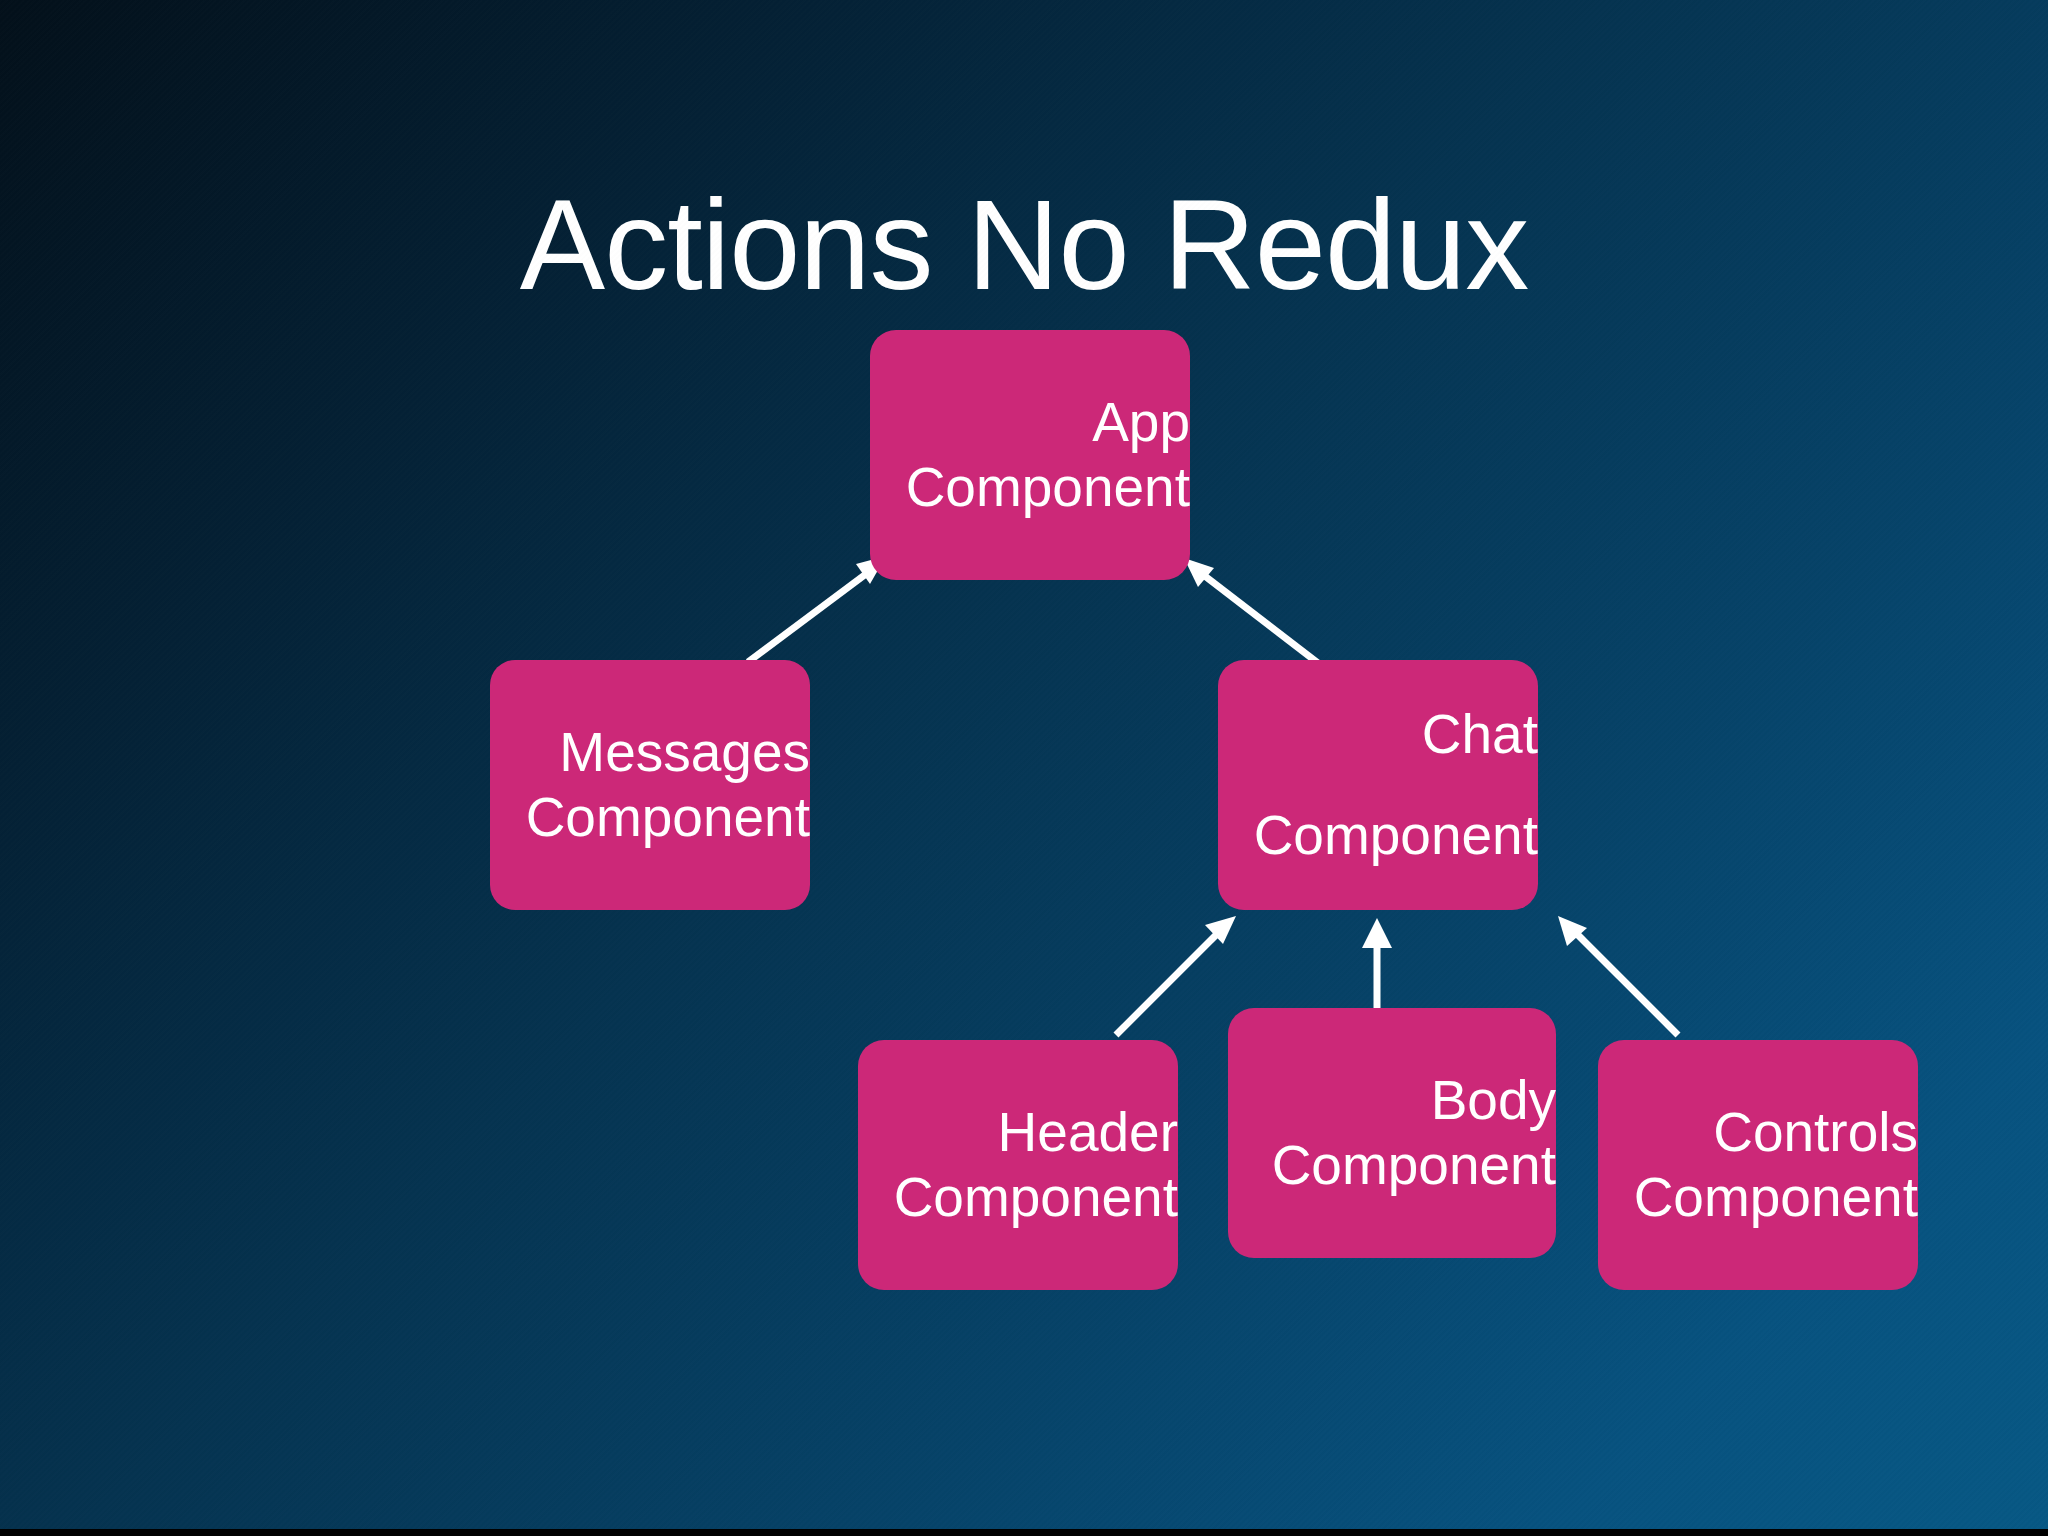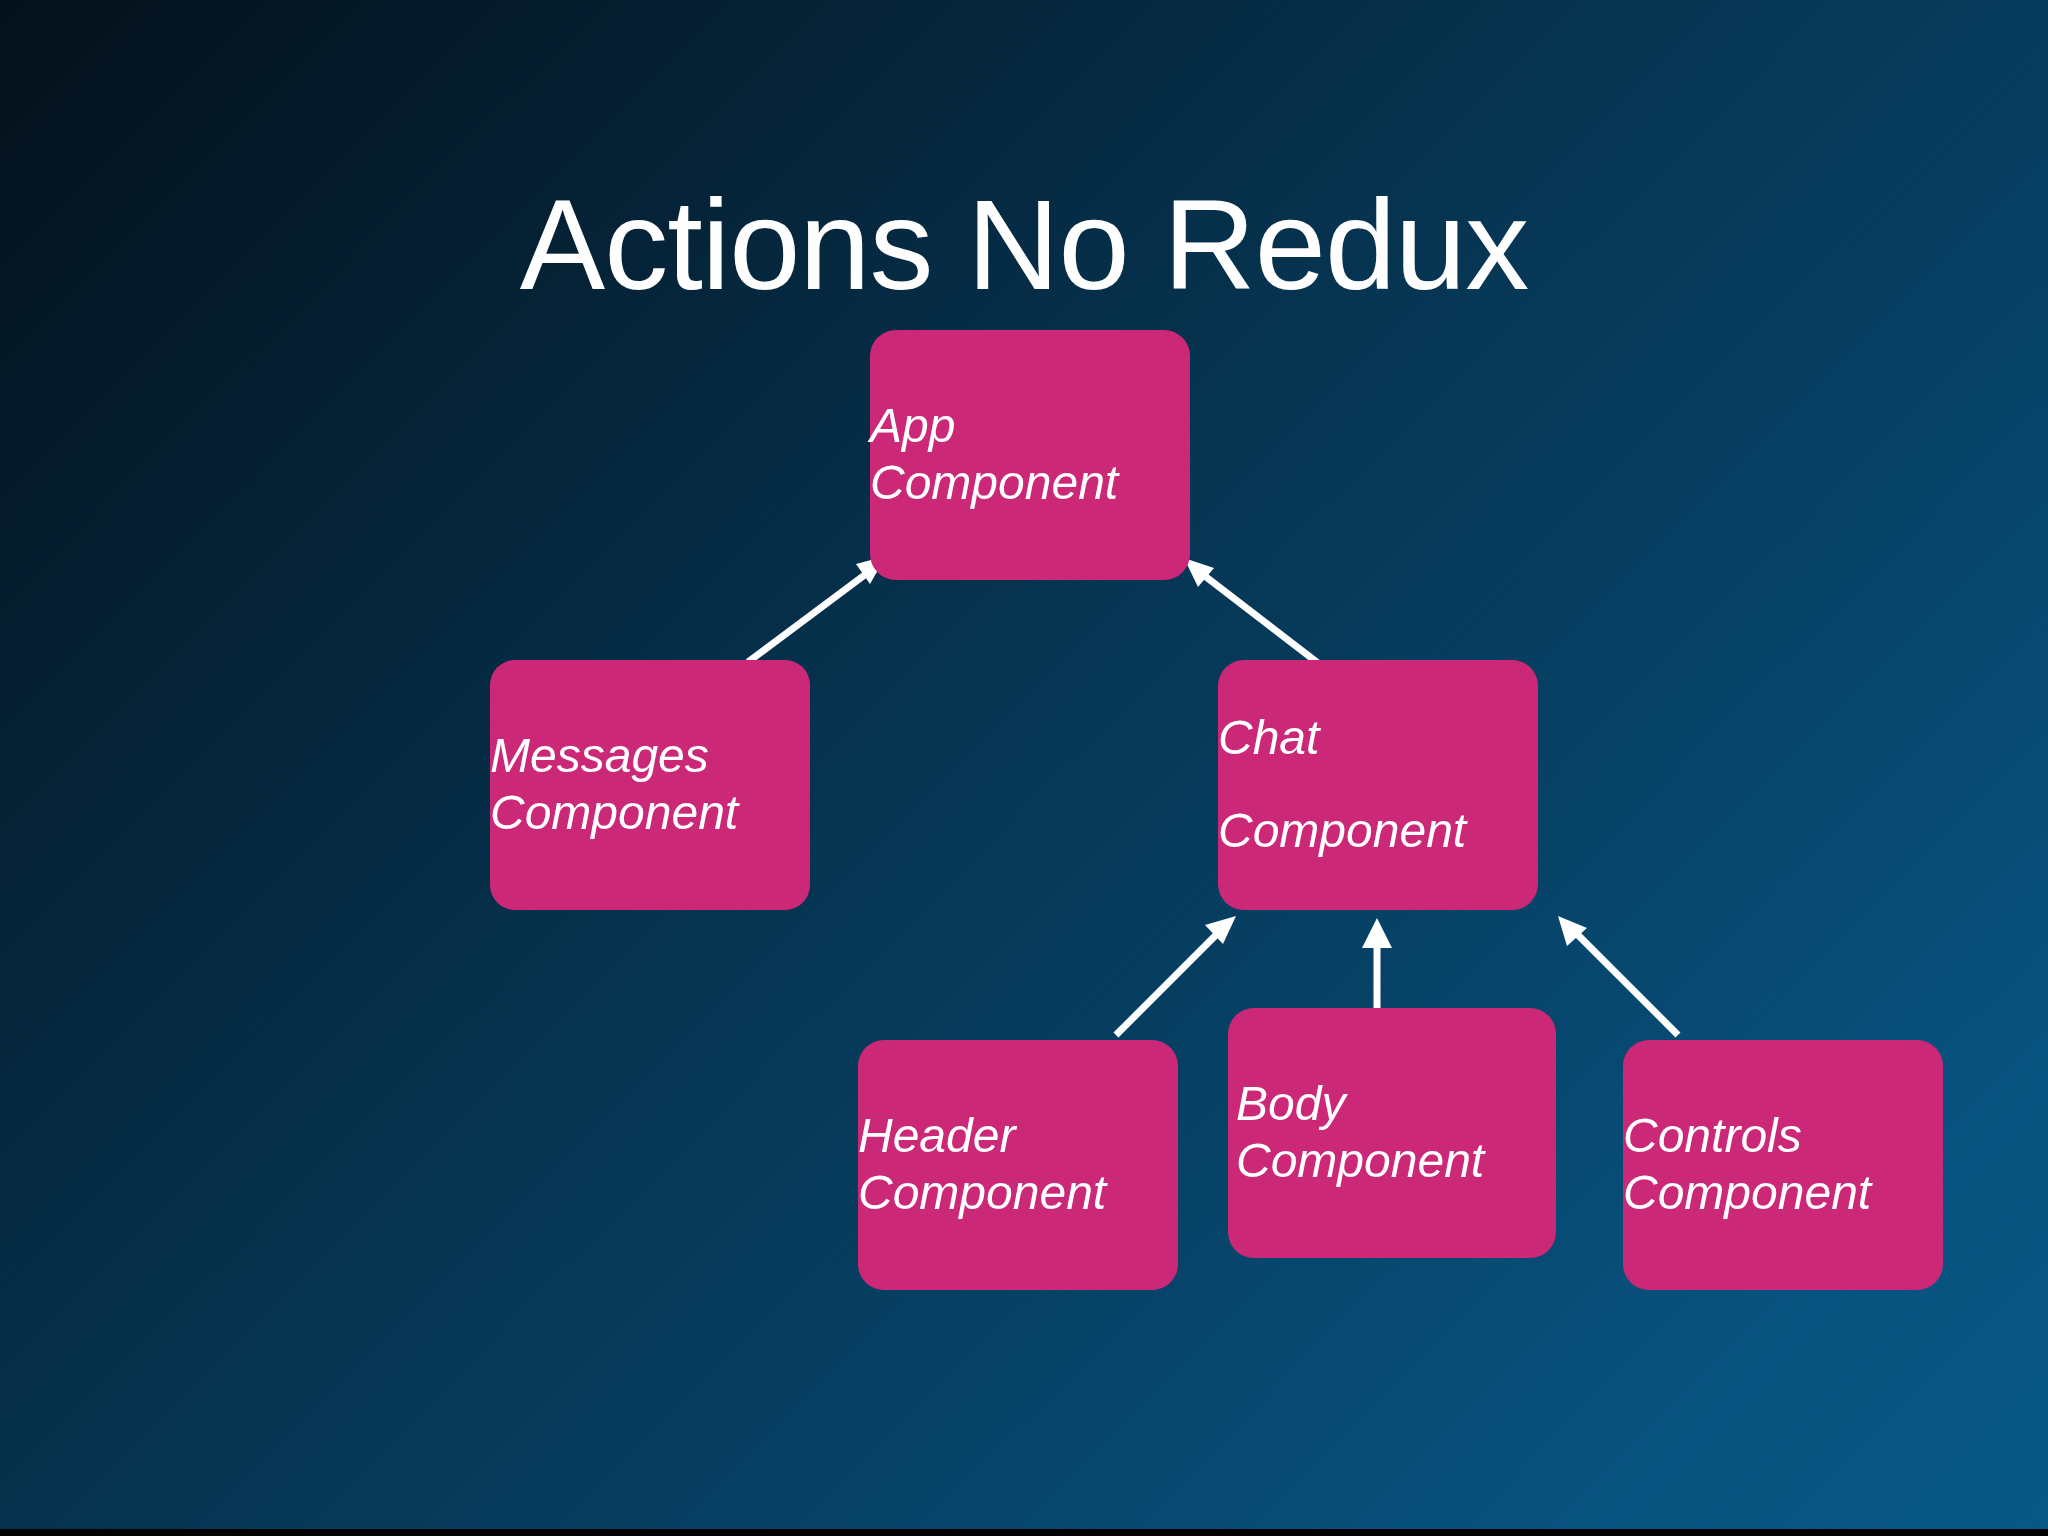--- a/index.html
+++ b/index.html
@@ -54,38 +54,37 @@
   }
 
   .node {
     position: absolute;
     width: 320px;
     height: 250px;
     background: #cc2878;
     border-radius: 26px;
     display: flex;
     flex-direction: column;
-    align-items: flex-start;
+    align-items: flex-end;
     justify-content: center;
     color: #ffffff;
-    font-size: 48px;
+    font-size: 55px;
     line-height: 1.18;
     text-align: center;
     z-index: 3;
     box-shadow: 0 0 0 rgba(0,0,0,0);
-    font-style: italic;
   }
   .node .l1, .node .l2 { display: block; }
 
   #node-app       { left: 870px;  top: 330px;  }
   #node-messages  { left: 490px;  top: 660px; border-radius: 25px;  }
   #node-chat      { left: 1218px; top: 660px; gap: 36px;  }
   #node-header    { left: 858px;  top: 1040px; }
   #node-body      { left: 1228px; top: 1008px; padding-left: 8px; }
-  #node-controls  { left: 1598px; top: 1040px; margin-left: 25px; }
+  #node-controls  { left: 1598px; top: 1040px; }
 
   #edges {
     position: absolute;
     left: 0; top: 0;
     width: 2048px;
     height: 1536px;
     z-index: 2;
     pointer-events: none;
   }
   .edge-line {

